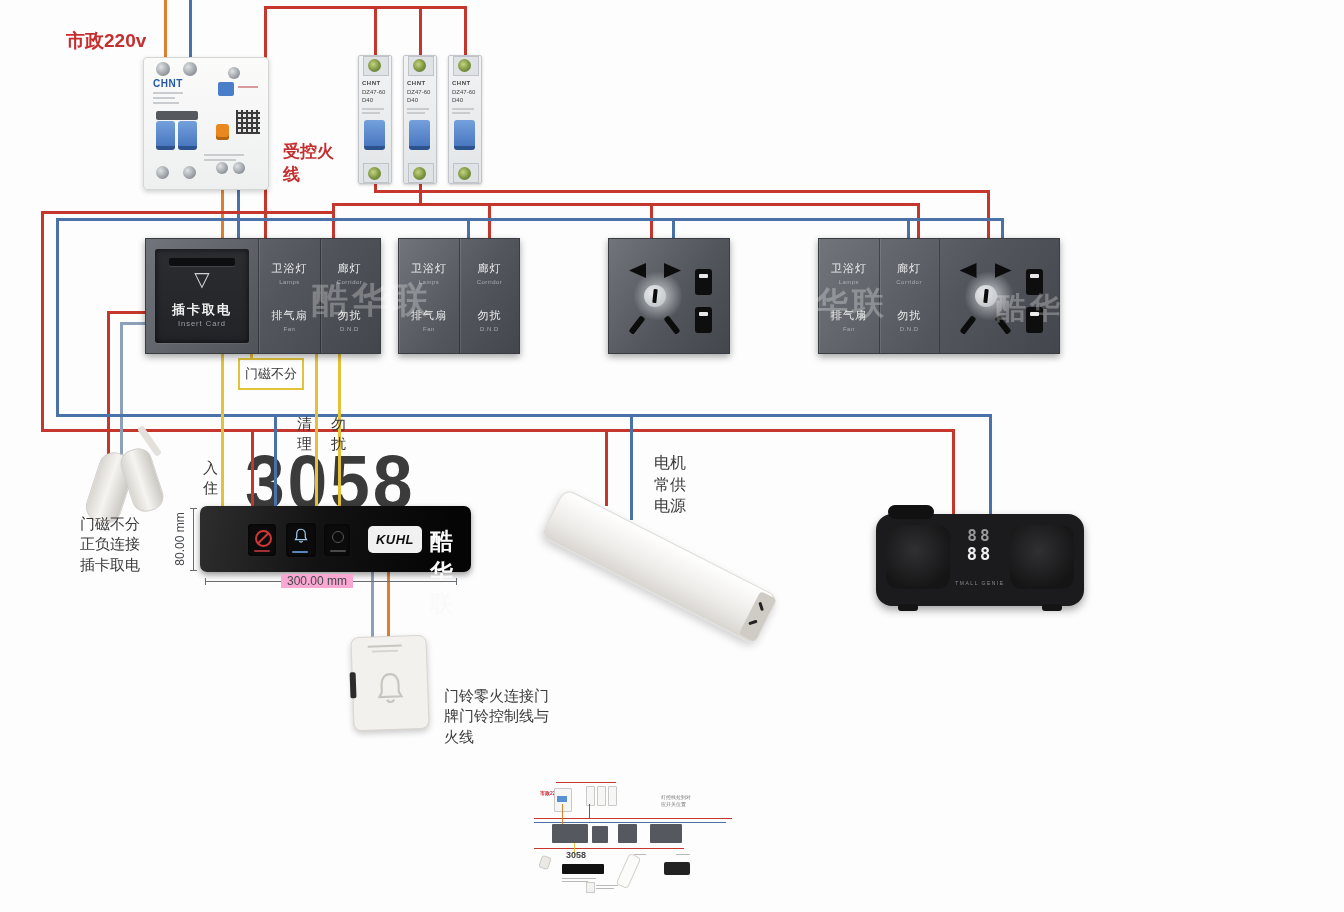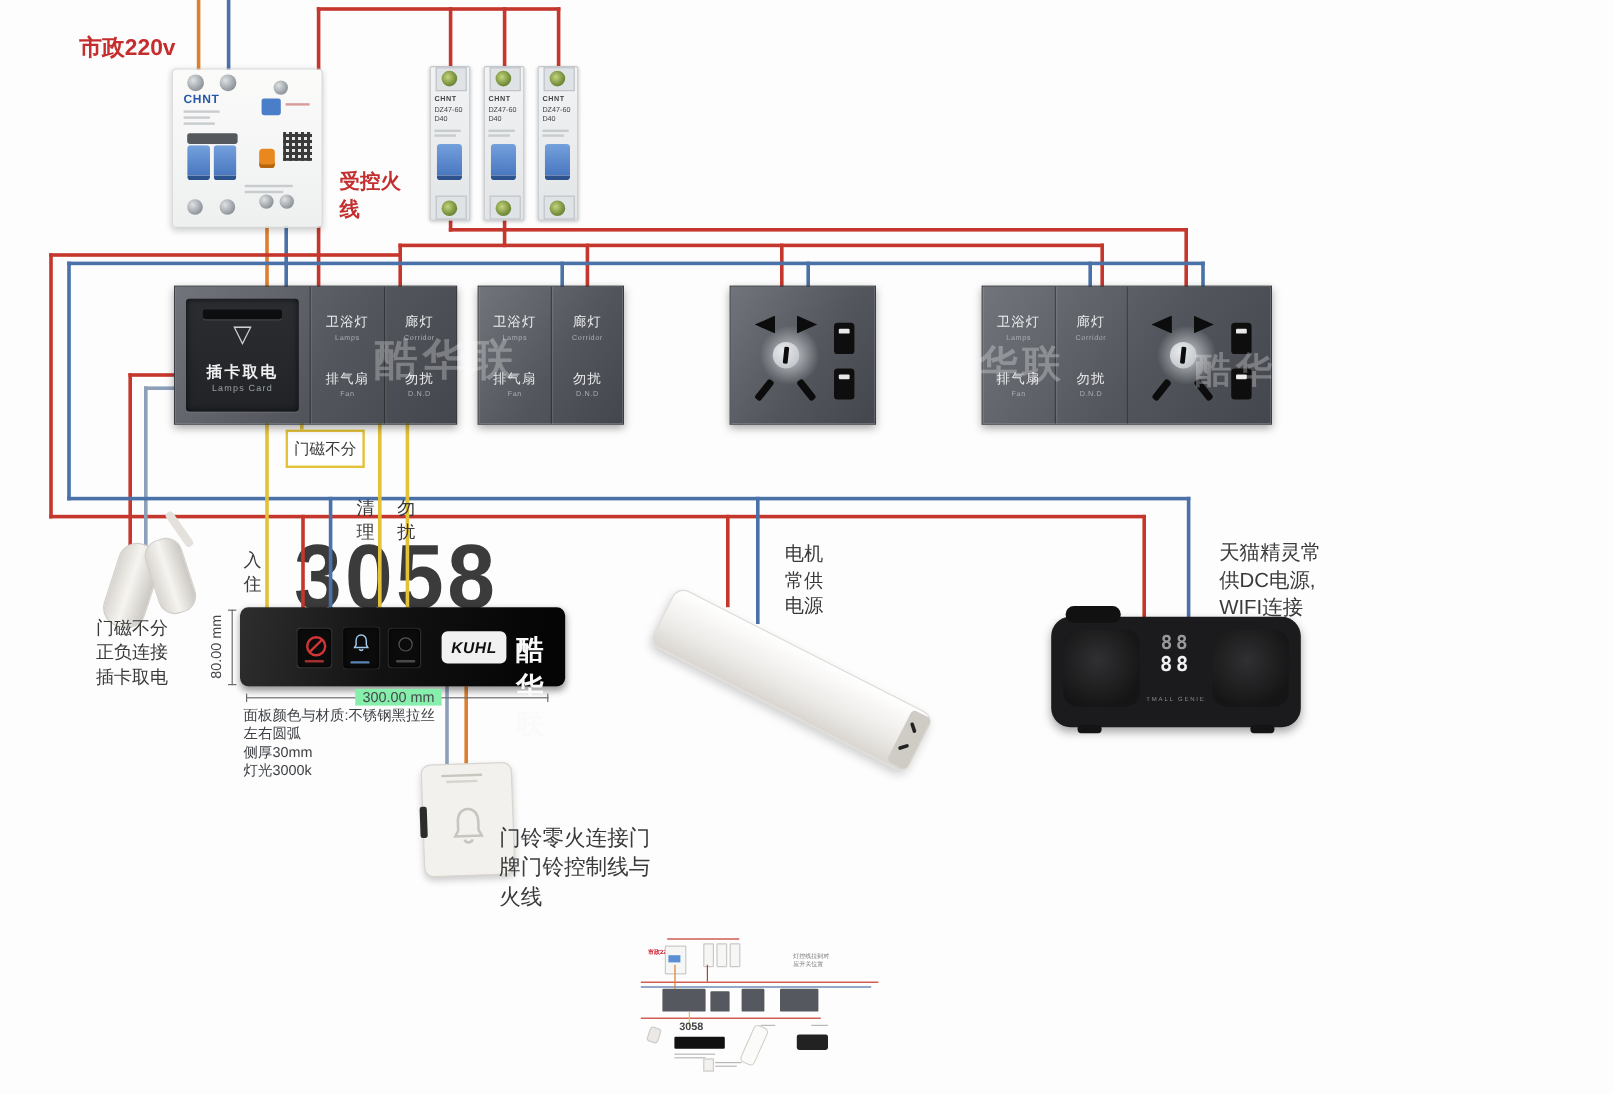--- a/index.html
+++ b/index.html
@@ -182,29 +182,26 @@
   <div class="w v yellow" style="left:250px;top:352px;height:10px"></div>
   <div class="w v yellow" style="left:315px;top:352px;height:155px"></div>
   <div class="w v yellow" style="left:338px;top:352px;height:155px"></div>
 
   <div class="note redtx" style="left:66px;top:28px;font-size:19px">市政220v</div>
   <div class="note redtx ml" style="left:283px;top:141px;font-size:17px">受控火
 线</div>
   <div class="note ml" style="left:80px;top:514px;font-size:15px">门磁不分
 正负连接
 插卡取电</div>
-  <div class="note ml" style="left:416px;top:686px;font-size:18px">门铃零火连接门
+  <div class="note ml" style="left:444px;top:686px;font-size:15px">门铃零火连接门
 牌门铃控制线与
 火线</div>
   <div class="note ml" style="left:654px;top:452px;font-size:16px">电机
 常供
 电源</div>
-  <div class="note ml" style="left:1016px;top:450px;font-size:17px">天猫精灵常
-供DC电源,
-WIFI连接</div>
   <div class="note ml" style="left:203px;top:458px;font-size:15px">入
 住</div>
   <div class="note ml" style="left:297px;top:414px;font-size:15px">清
 理</div>
   <div class="note ml" style="left:331px;top:414px;font-size:15px">勿
 扰</div>
   <div class="jumpbox">
       <span>门磁不分</span>
     </div>
 
@@ -267,21 +264,21 @@
     <div class="tb" style="bottom:0"></div>
       <div class="gscrew" style="left:9px;bottom:3px"></div>
   </div>
 
   <div class="panel" style="left:145px;width:234px">
     <div class="cardmod">
       <div class="cardface">
         <div class="cardslot"></div>
         <div class="cardtri">▽</div>
         <div class="cardcn">插卡取电</div>
-        <div class="carden">Lamps Card</div>
+        <div class="carden">Insert Card</div>
       </div>
     </div>
     <div class="swcol" style="width:62px">
       <div class="swbtn">
           <div class="cn">卫浴灯</div>
           <div class="en">Lamps</div>
         </div>
       <div class="swbtn">
           <div class="cn">排气扇</div>
           <div class="en">Fan</div>
@@ -411,25 +408,21 @@
     <div class="brandcn">酷华联</div>
   </div>
 
   <div class="dimline" style="left:193px;top:508px;width:1px;height:63px"></div>
   <div class="dimline" style="left:190px;top:508px;width:7px;height:1px"></div>
   <div class="dimline" style="left:190px;top:570px;width:7px;height:1px"></div>
   <div class="abs dimtxt" style="left:140px;top:532px;width:80px;text-align:center;transform:rotate(-90deg);z-index:8">80.00 mm</div>
   <div class="dimline" style="left:205px;top:581px;width:252px;height:1px"></div>
   <div class="dimline" style="left:205px;top:578px;width:1px;height:7px"></div>
   <div class="dimline" style="left:456px;top:578px;width:1px;height:7px"></div>
-  <div class="abs dimtxt" style="left:296px;top:574px;background:#86efac;padding:0 6px;z-index:9">300.00 mm</div>
-  <div class="specs ml">面板颜色与材质:不锈钢黑拉丝
-左右圆弧
-侧厚30mm
-灯光3000k</div>
+  <div class="abs dimtxt" style="left:281px;top:574px;background:#f9a8d4;padding:0 6px;z-index:9">300.00 mm</div>
 
   <div class="bell">
     <div class="slit"></div>
     <div class="tl1"></div>
       <div class="tl2"></div>
     <svg width="34" height="40" viewBox="0 0 16 18" style="position:absolute;left:20px;top:32px">
       <path d="M8 2 C5.4 2 4 4.2 4 6.8 V10.4 L2.8 12.6 H13.2 L12 10.4 V6.8 C12 4.2 10.6 2 8 2 Z" fill="none" stroke="#c8c5bf" stroke-width="1"></path>
       <path d="M6.4 14 A1.7 1.7 0 0 0 9.6 14" fill="none" stroke="#c8c5bf" stroke-width="1"></path>
     </svg>
   </div>

